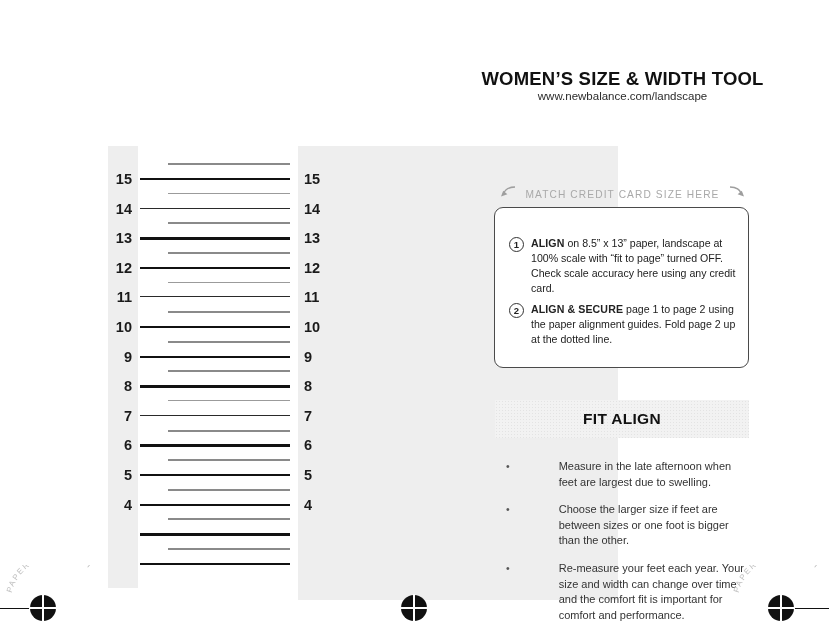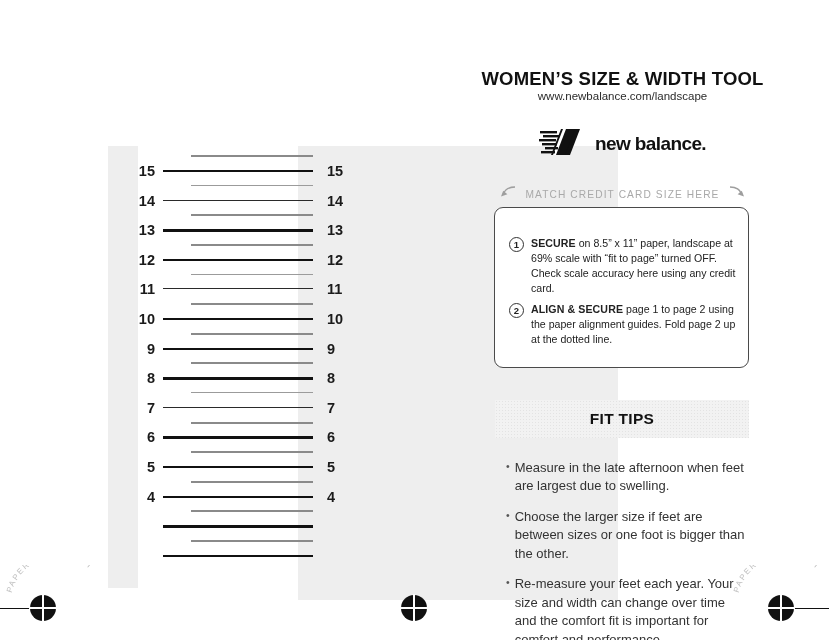--- a/index.html
+++ b/index.html
@@ -13,21 +13,21 @@
 
   
   .ruler { position: absolute; left: 108px; top: 146px; width: 220px; height: 442px; }
   .ruler-col {
     position: absolute; top: 0; width: 30px; height: 442px;
     background: #eeeeee;
   }
   .ruler-col.left  { left: 0px; }
   .ruler-col.right { left: 190px; }
 
-  .ruler-lines { position: absolute; left: 0; top: 0; width: 220px; height: 442px; padding-left: 23px; }
+  .ruler-lines { position: absolute; left: 0; top: 8px; width: 220px; height: 442px; }
 
   .tick { position: absolute; }
   .tick .major {
     position: absolute; left: 32px; width: 150px; height: 2.4px;
     background: #111111; top: 0;
   }
   .tick.thin .major { height: 1.1px; background: #2a2a2a; }
   .tick .half {
     position: absolute; left: 60px; width: 122px; height: 2px;
     background: #8a8a8a; top: -14.8px;
@@ -94,21 +94,21 @@
     background-image:
       radial-gradient(#e3e3e3 0.6px, transparent 0.7px);
     background-size: 3px 3px;
     display: flex; align-items: center; justify-content: center;
   }
   .fit-head span { font-size: 15.5px; font-weight: bold; color: #111; letter-spacing: 0.3px; }
 
   .tips { position: absolute; left: 36px; top: 459px; width: 240px; }
   .tip { display: flex; gap: 5px; margin-bottom: 12px; }
   .tip-dot { font-size: 10.5px; color: #555; line-height: 1.42; }
-  .tip-text { font-size: 13px; line-height: 1.42; color: #333; }
+  .tip-text { font-size: 11px; line-height: 1.42; color: #333; margin-left: 44px; }
 
   
   .reg { position: absolute; width: 26px; height: 26px; top: 595px; }
   .reg .circ {
     position: absolute; inset: 0; border-radius: 50%; background: #111;
   }
   .reg .vline {
     position: absolute; left: 12px; top: -1px; width: 2px; height: 28px; background: #fff;
   }
   .reg .hline {
@@ -218,38 +218,20 @@
           <div class="major"></div>
         </div>
       </div>
   </div>
 
   <div class="right">
 
     <div class="title">WOMEN’S SIZE &amp; WIDTH TOOL</div>
     <div class="subtitle">www.newbalance.com/landscape</div>
 
-    <div class="logo-wrap">
-      <span>
-        <svg width="50" height="28" viewBox="0 0 50 28" aria-hidden="true">
-          <g fill="#111">
-            <path d="M22 1 L41 1 L31 27 L12 27 Z"></path>
-            <path d="M24 1 L33 1 L23 27 L14 27 Z" fill="#fff"></path>
-            <path d="M27 1 L36 1 L26 27 L17 27 Z"></path>
-            <rect x="1" y="3" width="17" height="2.4"></rect>
-            <rect x="4" y="7" width="16" height="2.4"></rect>
-            <rect x="0" y="11" width="17" height="2.4"></rect>
-            <rect x="3" y="15" width="15" height="2.4"></rect>
-            <rect x="6" y="19" width="13" height="2.4"></rect>
-            <rect x="2" y="23" width="14" height="2.4"></rect>
-          </g>
-        </svg>
-      </span>
-      <span class="logo-word">new balance.</span>
-    </div>
 
     <div class="match-row">
       <span>
         <svg width="16" height="13" viewBox="0 0 16 13" aria-hidden="true">
           <path d="M15 1 C9 1 5 3 3.5 8" stroke="#9e9e9e" stroke-width="1.4" fill="none"></path>
           <path d="M1 10.5 L3.2 4.8 L7.4 8.2 Z" fill="#9e9e9e"></path>
         </svg>
       </span>
       <span class="match-label">MATCH CREDIT CARD SIZE HERE</span>
       <span>
@@ -257,33 +239,33 @@
           <path d="M1 1 C7 1 11 3 12.5 8" stroke="#9e9e9e" stroke-width="1.4" fill="none"></path>
           <path d="M15 10.5 L12.8 4.8 L8.6 8.2 Z" fill="#9e9e9e"></path>
         </svg>
       </span>
     </div>
 
     <div class="card">
       <div class="step one">
         <div class="bullet-num">1</div>
         <div class="step-text">
-          <b>SECURE</b><span> on 8.5” x 11” paper, landscape at 69% scale with “fit to page” turned OFF. Check scale accuracy here using any credit card.</span>
+          <b>ALIGN</b><span> on 8.5” x 13” paper, landscape at 100% scale with “fit to page” turned OFF. Check scale accuracy here using any credit card.</span>
         </div>
       </div>
       <div class="step two">
         <div class="bullet-num">2</div>
         <div class="step-text">
           <b>ALIGN &amp; SECURE</b><span> page 1 to page 2 using the paper alignment guides. Fold page 2 up at the dotted line.</span>
         </div>
       </div>
     </div>
 
     <div class="fit-head">
-      <span>FIT TIPS</span>
+      <span>FIT ALIGN</span>
     </div>
 
     <div class="tips" id="tips-list">
         <div class="tip">
           <span class="tip-dot">•</span>
           <span class="tip-text">Measure in the late afternoon when feet are largest due to swelling.</span>
         </div>
         <div class="tip">
           <span class="tip-dot">•</span>
           <span class="tip-text">Choose the larger size if feet are between sizes or one foot is bigger than the other.</span>

